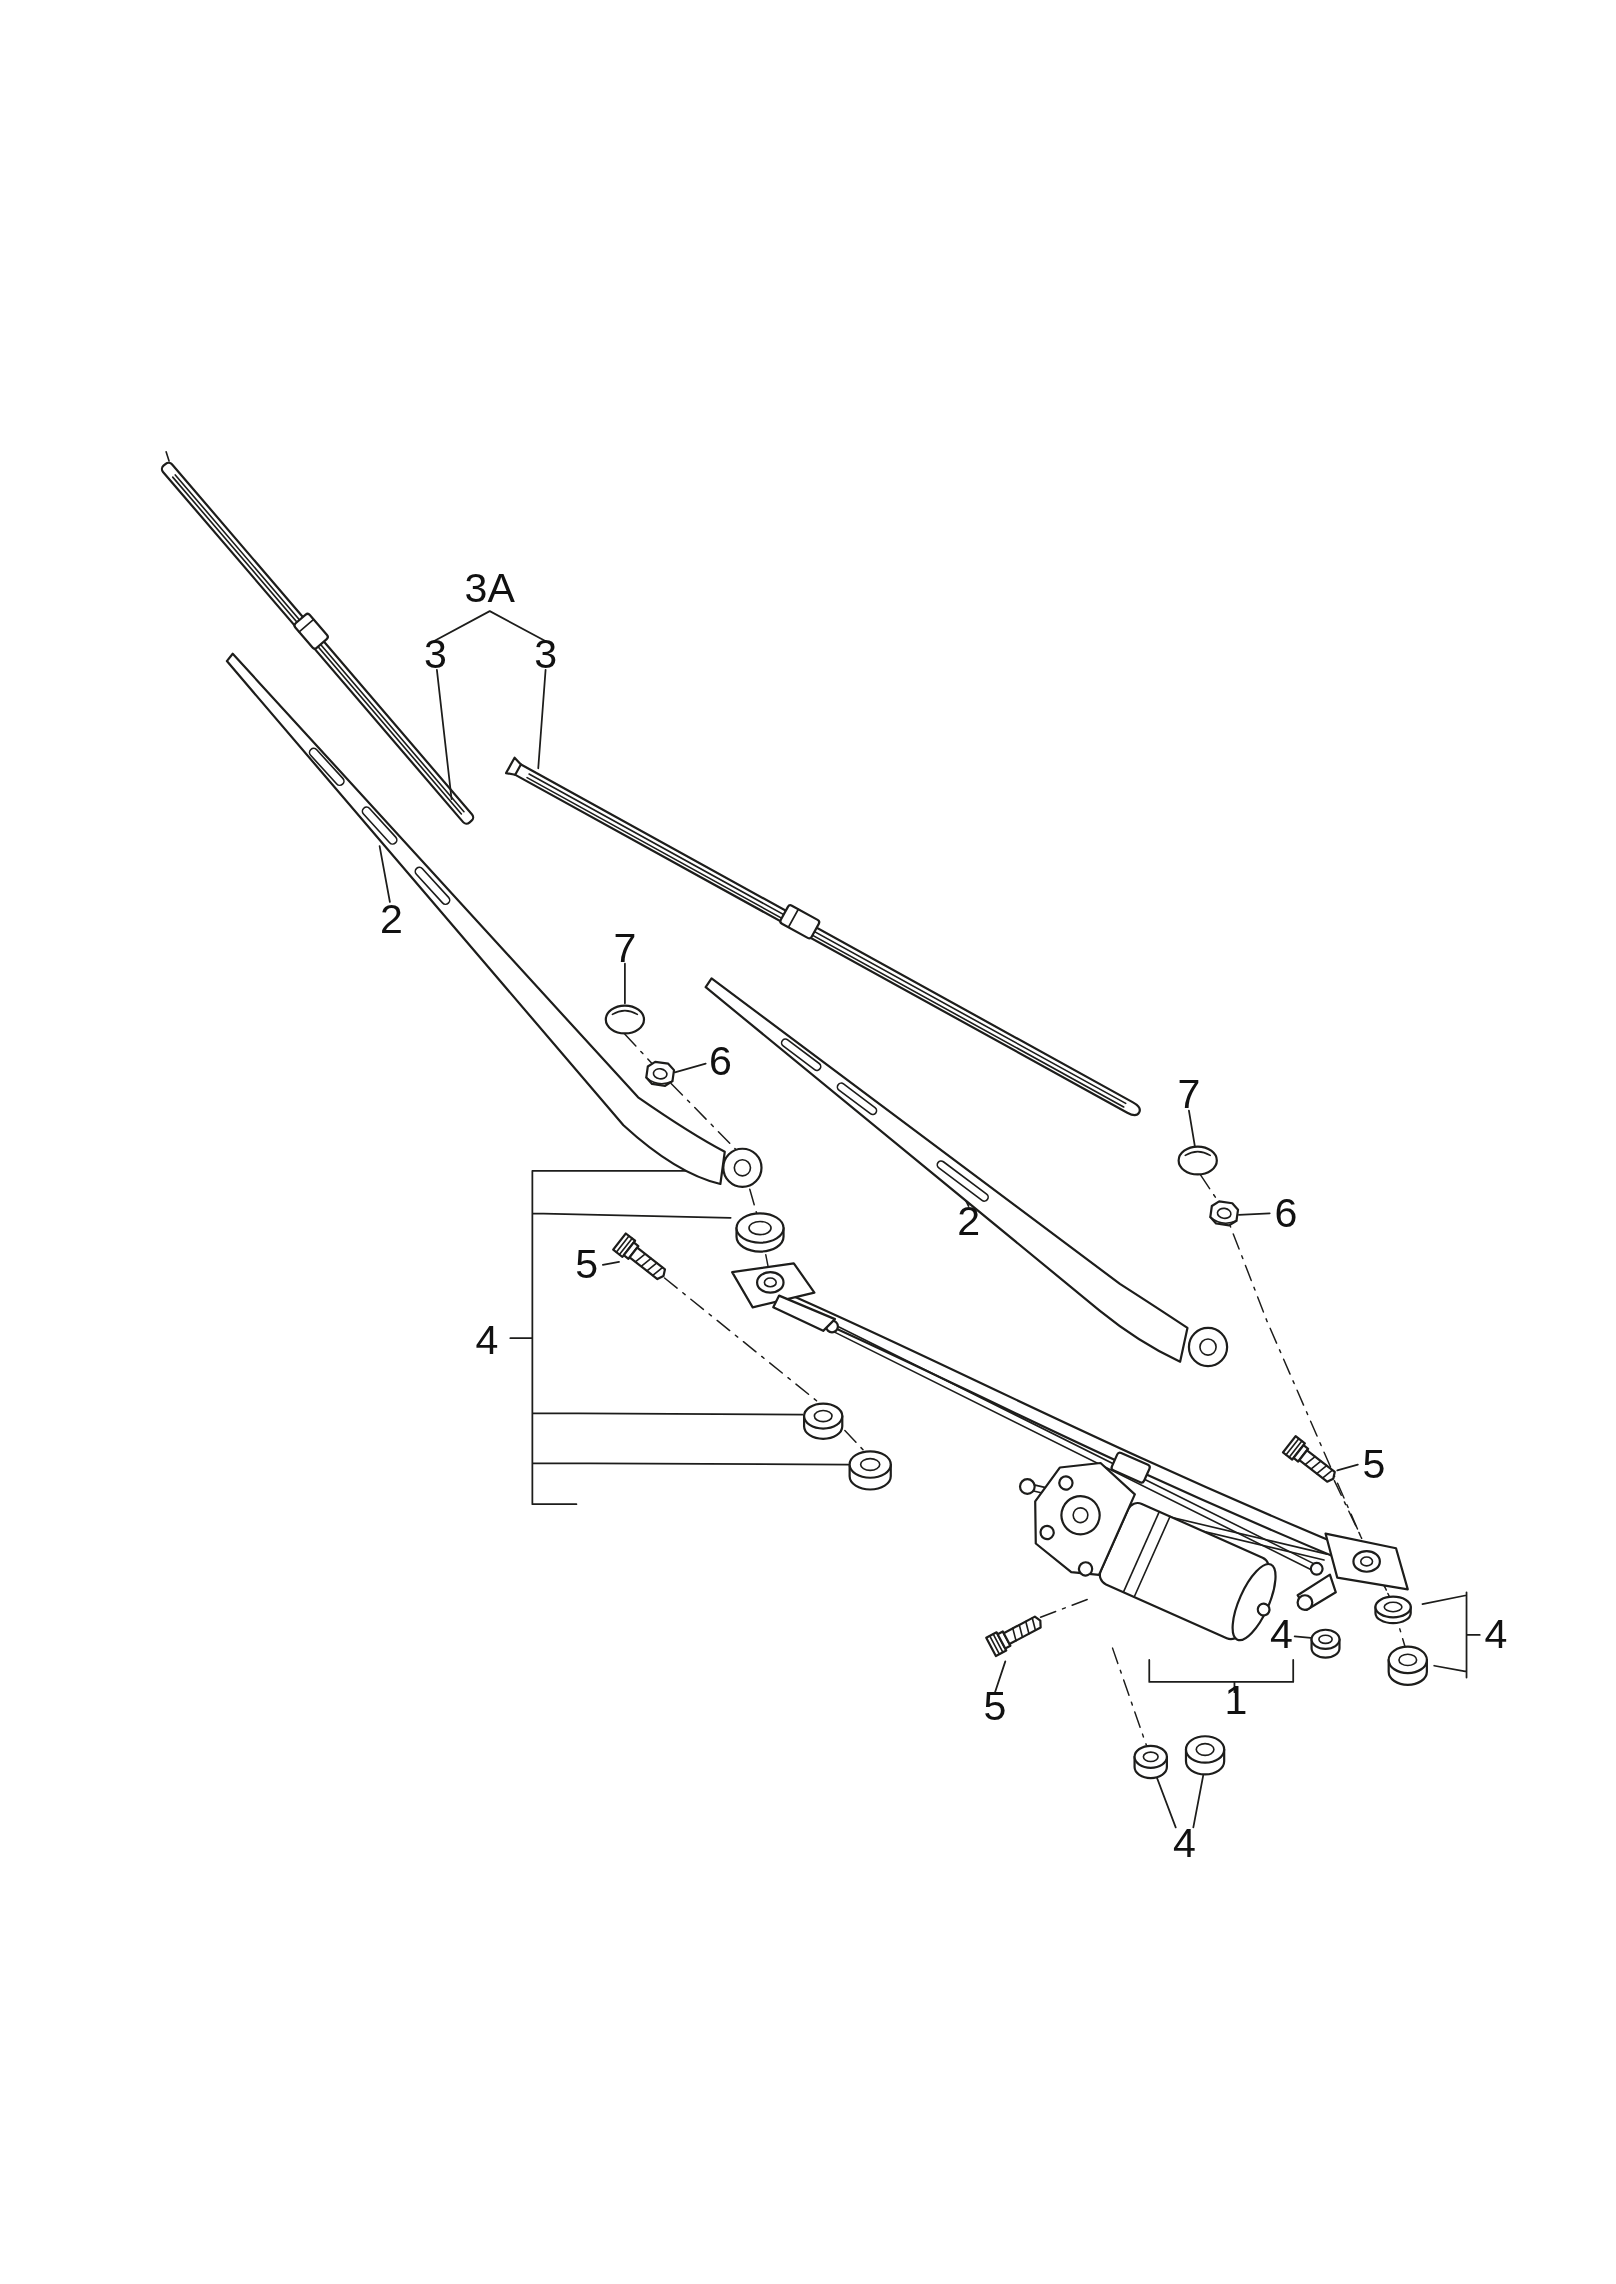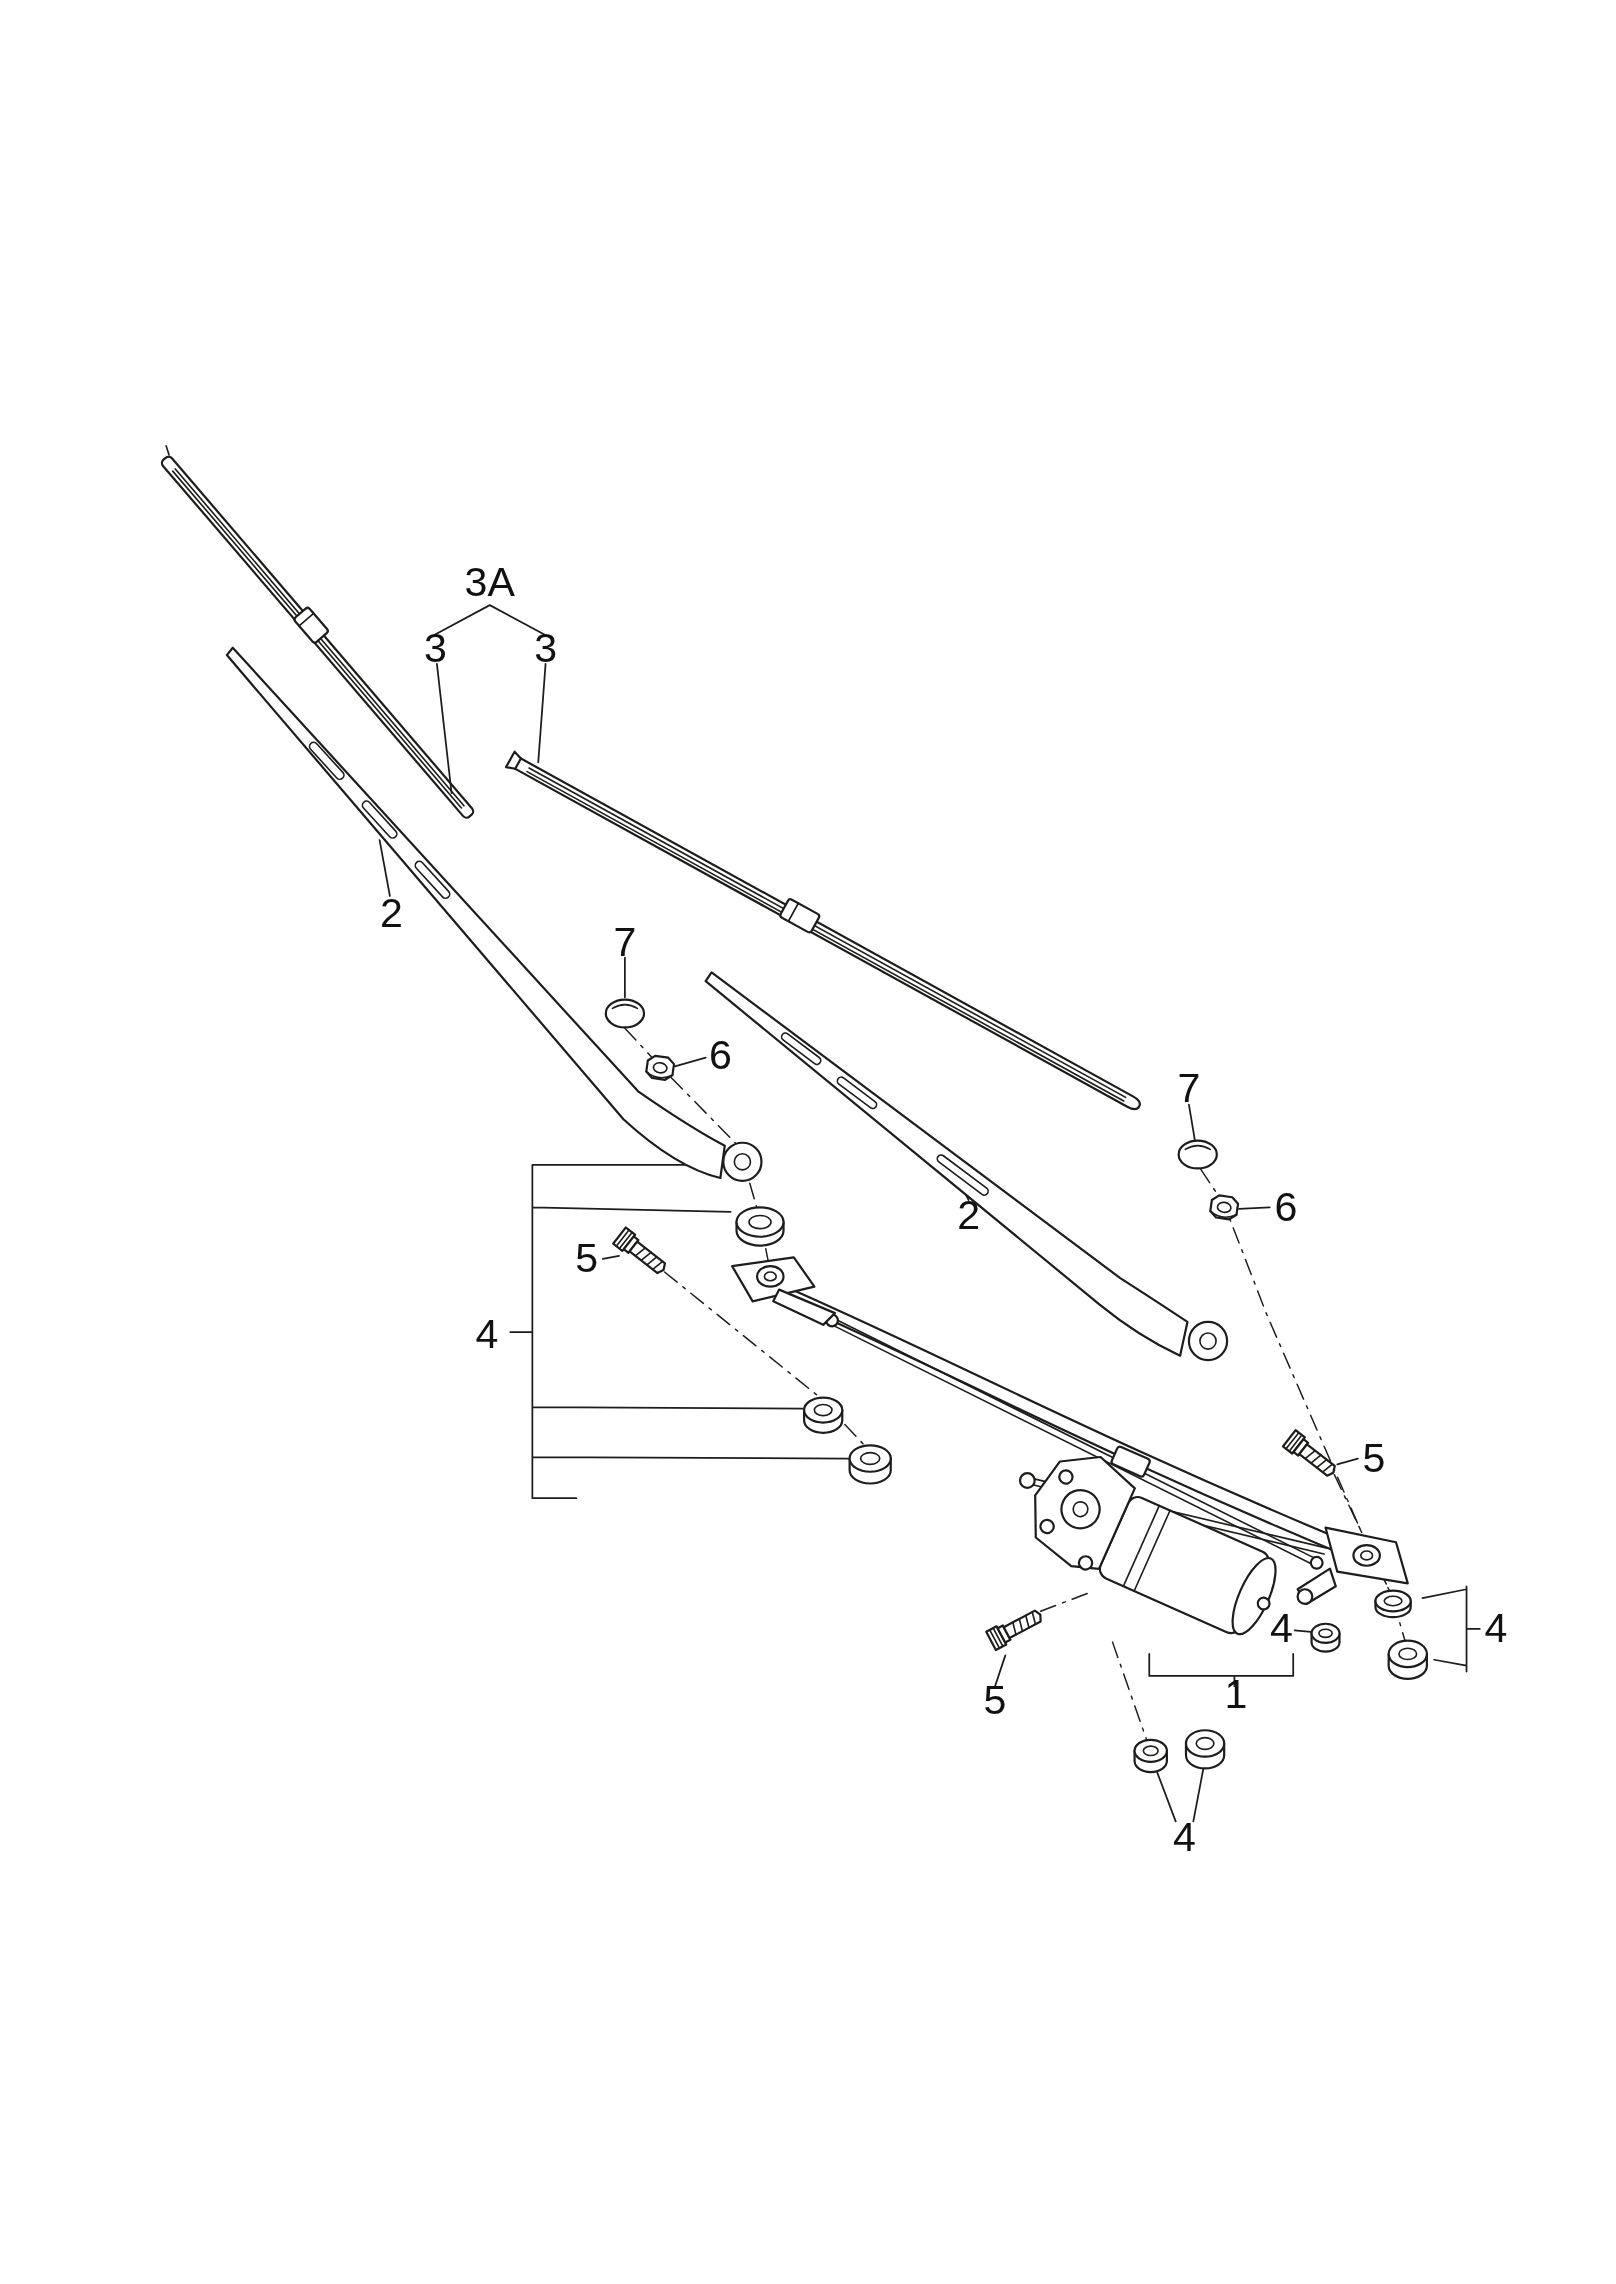--- a/index.html
+++ b/index.html
@@ -1,17 +1,17 @@
 <!DOCTYPE html>
 <html style="font-size:10.4px"><head>
 <meta charset="utf-8">
 <style>
   html,body{margin:0;padding:0;background:#ffffff;}
   body{width:1617px;height:2284px;position:relative;font-family:"Liberation Sans",sans-serif;}
-  #diagram-wrap{position:absolute;inset:0;}
+  #diagram-wrap{position:absolute;inset:0;margin-top:6px;}
   svg{width:1617px;height:2284px;display:block;stroke-linecap:round;stroke-linejoin:round;}
   .ln{stroke:#1d1d1b;fill:none;stroke-width:1.5;}
   .th{stroke:#1d1d1b;fill:none;stroke-width:1.1;}
   .wh{stroke:#1d1d1b;fill:#ffffff;stroke-width:1.5;}
   .dd{stroke:#1d1d1b;fill:none;stroke-width:1;stroke-dasharray:11 5 2 5;}
   .ld{stroke:#1d1d1b;fill:none;stroke-width:1.2;}
   .lbl{font-family:"Liberation Sans",sans-serif;font-size:28px;fill:#111111;text-anchor:middle;stroke:none;}
 </style>
 </head>
 <body>

